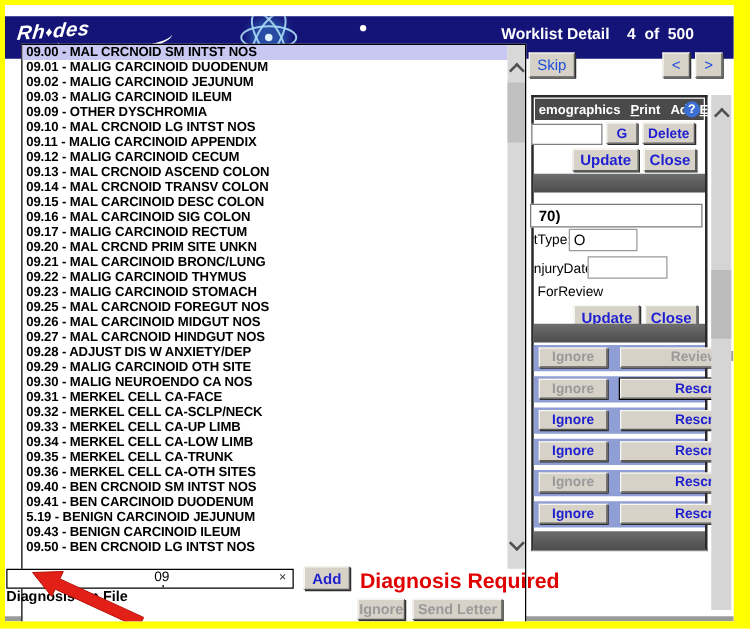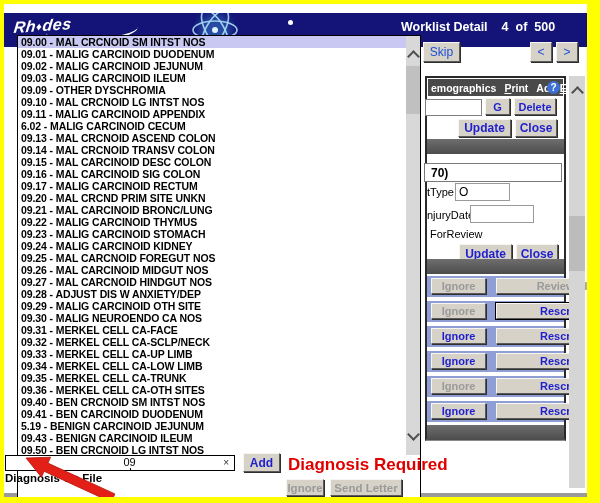--- a/index.html
+++ b/index.html
@@ -174,31 +174,30 @@
 
     <div class="listbox">
       <div class="lrows">
           <div class="lrow sel">09.00 - MAL CRCNOID SM INTST NOS</div>
           <div class="lrow">09.01 - MALIG CARCINOID DUODENUM</div>
           <div class="lrow">09.02 - MALIG CARCINOID JEJUNUM</div>
           <div class="lrow">09.03 - MALIG CARCINOID ILEUM</div>
           <div class="lrow">09.09 - OTHER DYSCHROMIA</div>
           <div class="lrow">09.10 - MAL CRCNOID LG INTST NOS</div>
           <div class="lrow">09.11 - MALIG CARCINOID APPENDIX</div>
-          <div class="lrow">6.02 - MALIG CARCINOID CECUM</div>
+          <div class="lrow">09.12 - MALIG CARCINOID CECUM</div>
           <div class="lrow">09.13 - MAL CRCNOID ASCEND COLON</div>
           <div class="lrow">09.14 - MAL CRCNOID TRANSV COLON</div>
           <div class="lrow">09.15 - MAL CARCINOID DESC COLON</div>
           <div class="lrow">09.16 - MAL CARCINOID SIG COLON</div>
           <div class="lrow">09.17 - MALIG CARCINOID RECTUM</div>
           <div class="lrow">09.20 - MAL CRCND PRIM SITE UNKN</div>
           <div class="lrow">09.21 - MAL CARCINOID BRONC/LUNG</div>
           <div class="lrow">09.22 - MALIG CARCINOID THYMUS</div>
           <div class="lrow">09.23 - MALIG CARCINOID STOMACH</div>
-          <div class="lrow">09.24 - MALIG CARCINOID KIDNEY</div>
           <div class="lrow">09.25 - MAL CARCNOID FOREGUT NOS</div>
           <div class="lrow">09.26 - MAL CARCINOID MIDGUT NOS</div>
           <div class="lrow">09.27 - MAL CARCNOID HINDGUT NOS</div>
           <div class="lrow">09.28 - ADJUST DIS W ANXIETY/DEP</div>
           <div class="lrow">09.29 - MALIG CARCINOID OTH SITE</div>
           <div class="lrow">09.30 - MALIG NEUROENDO CA NOS</div>
           <div class="lrow">09.31 - MERKEL CELL CA-FACE</div>
           <div class="lrow">09.32 - MERKEL CELL CA-SCLP/NECK</div>
           <div class="lrow">09.33 - MERKEL CELL CA-UP LIMB</div>
           <div class="lrow">09.34 - MERKEL CELL CA-LOW LIMB</div>

